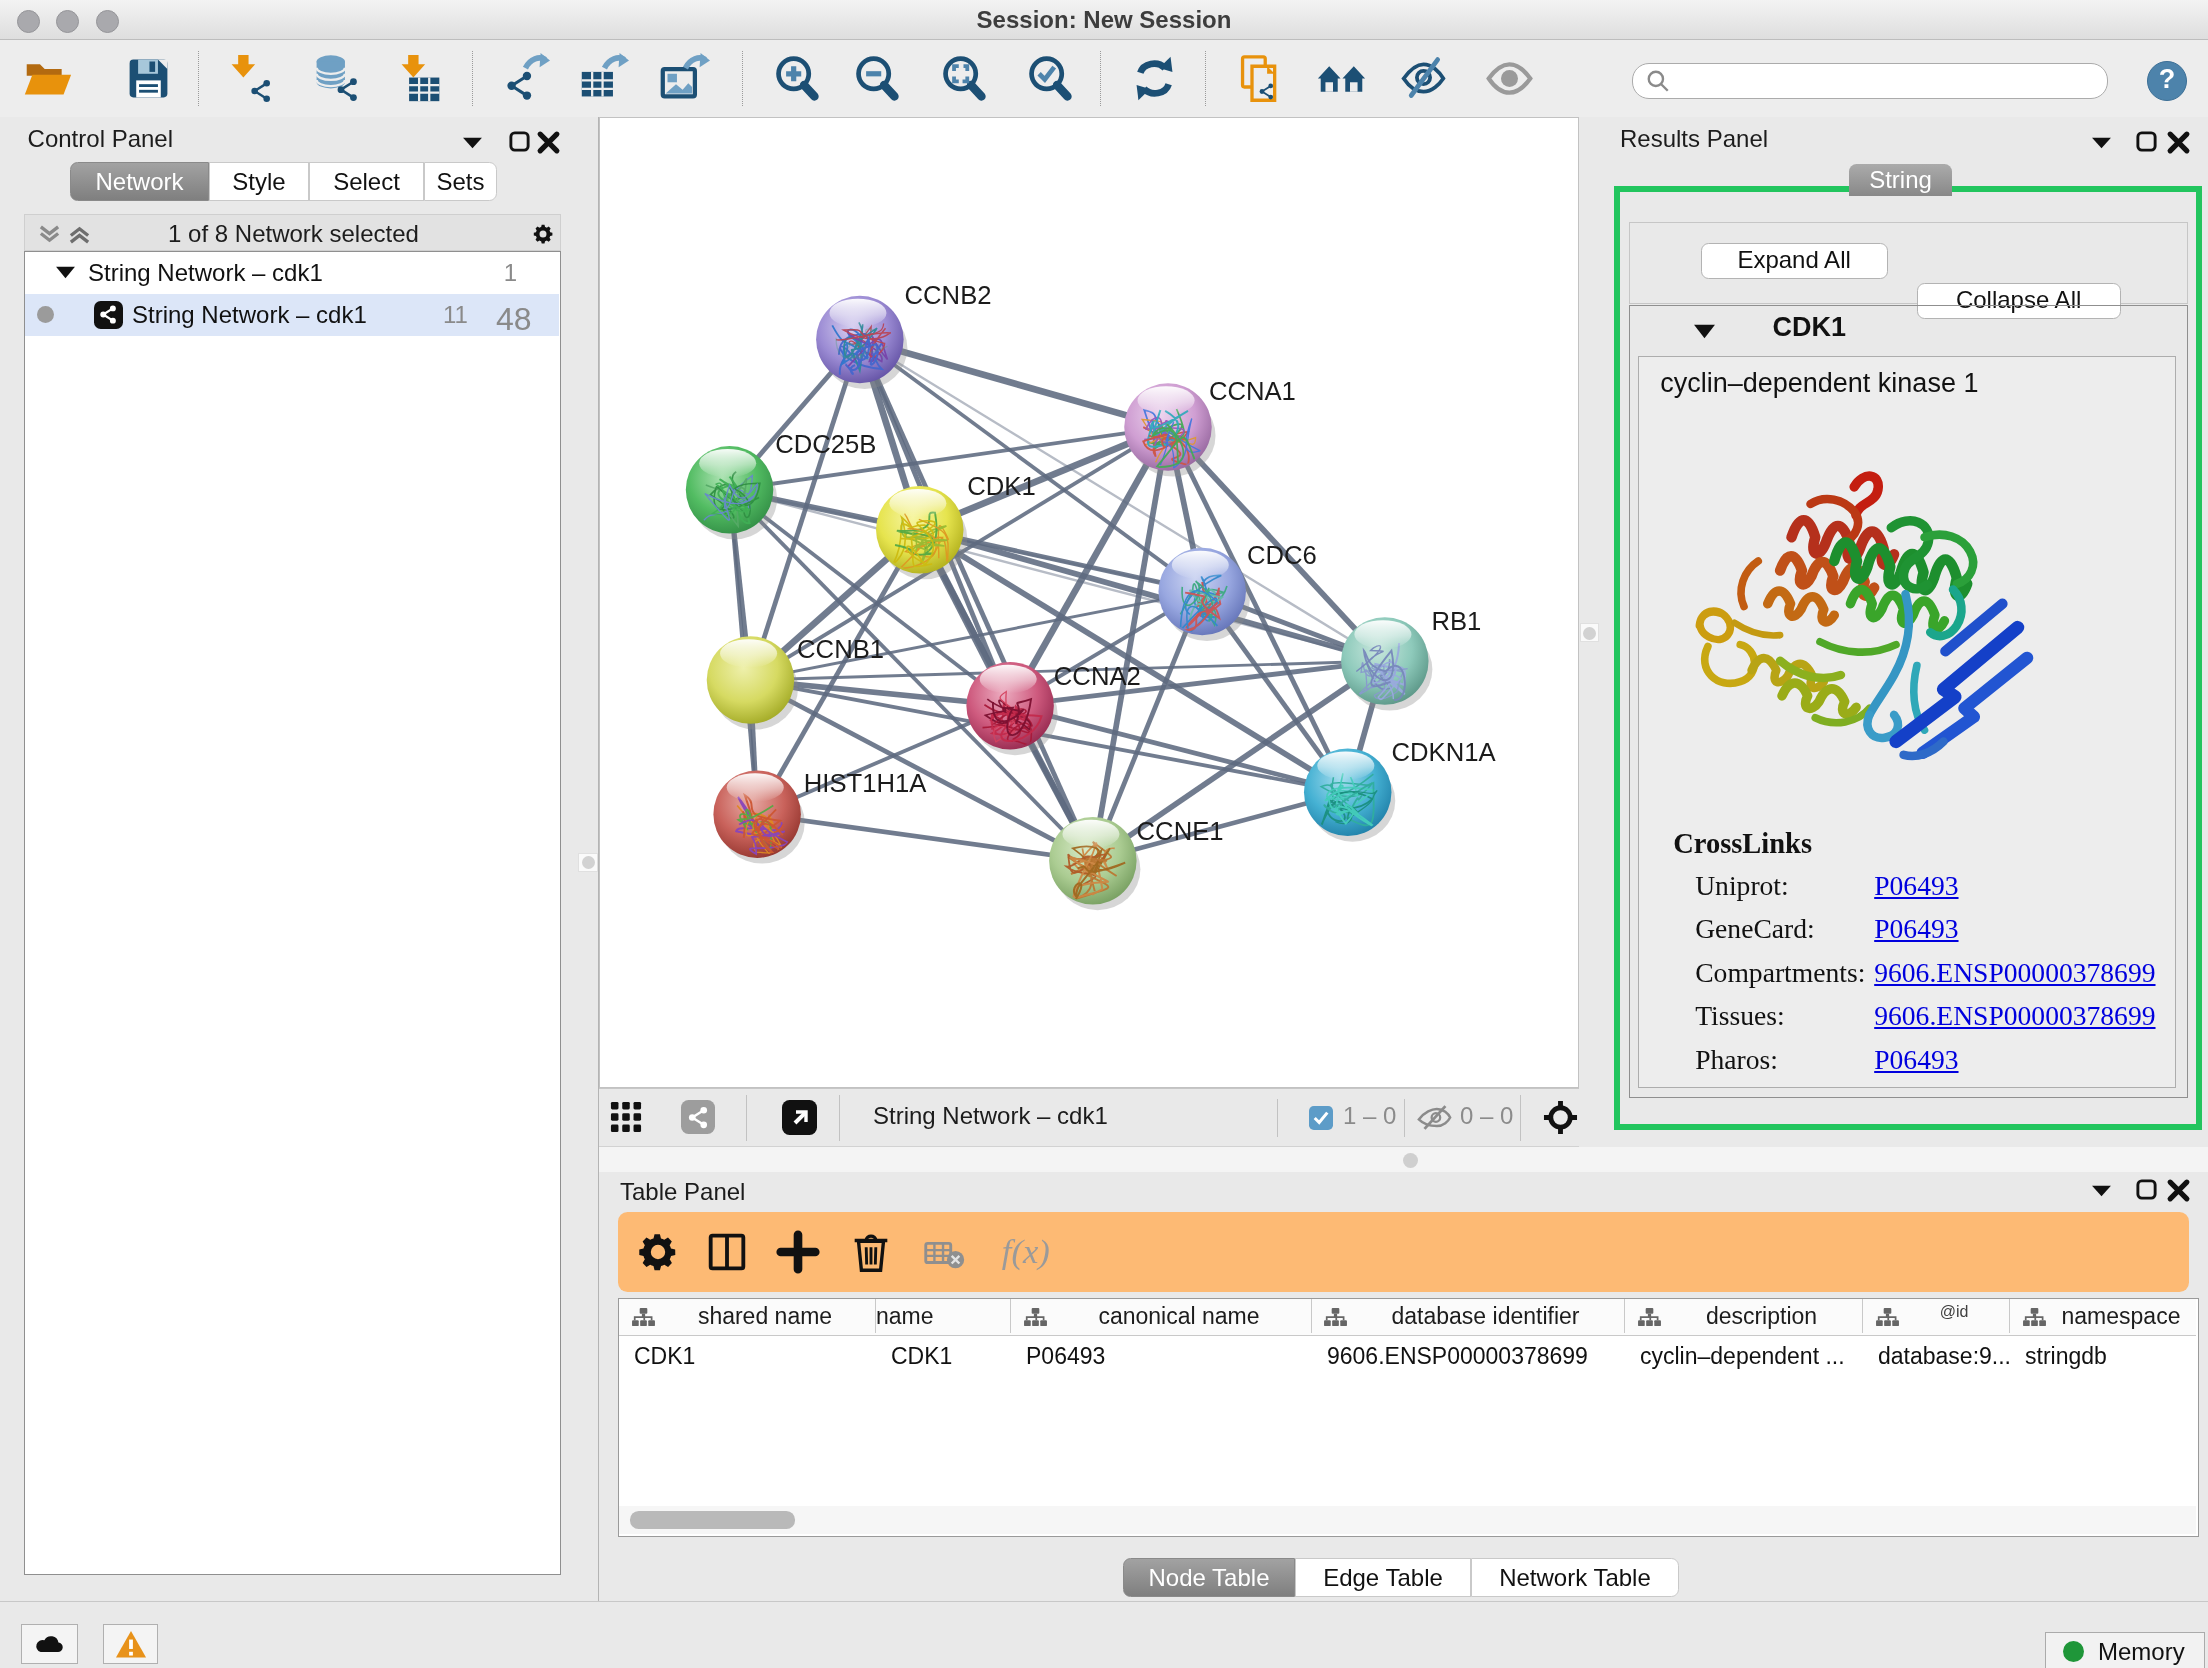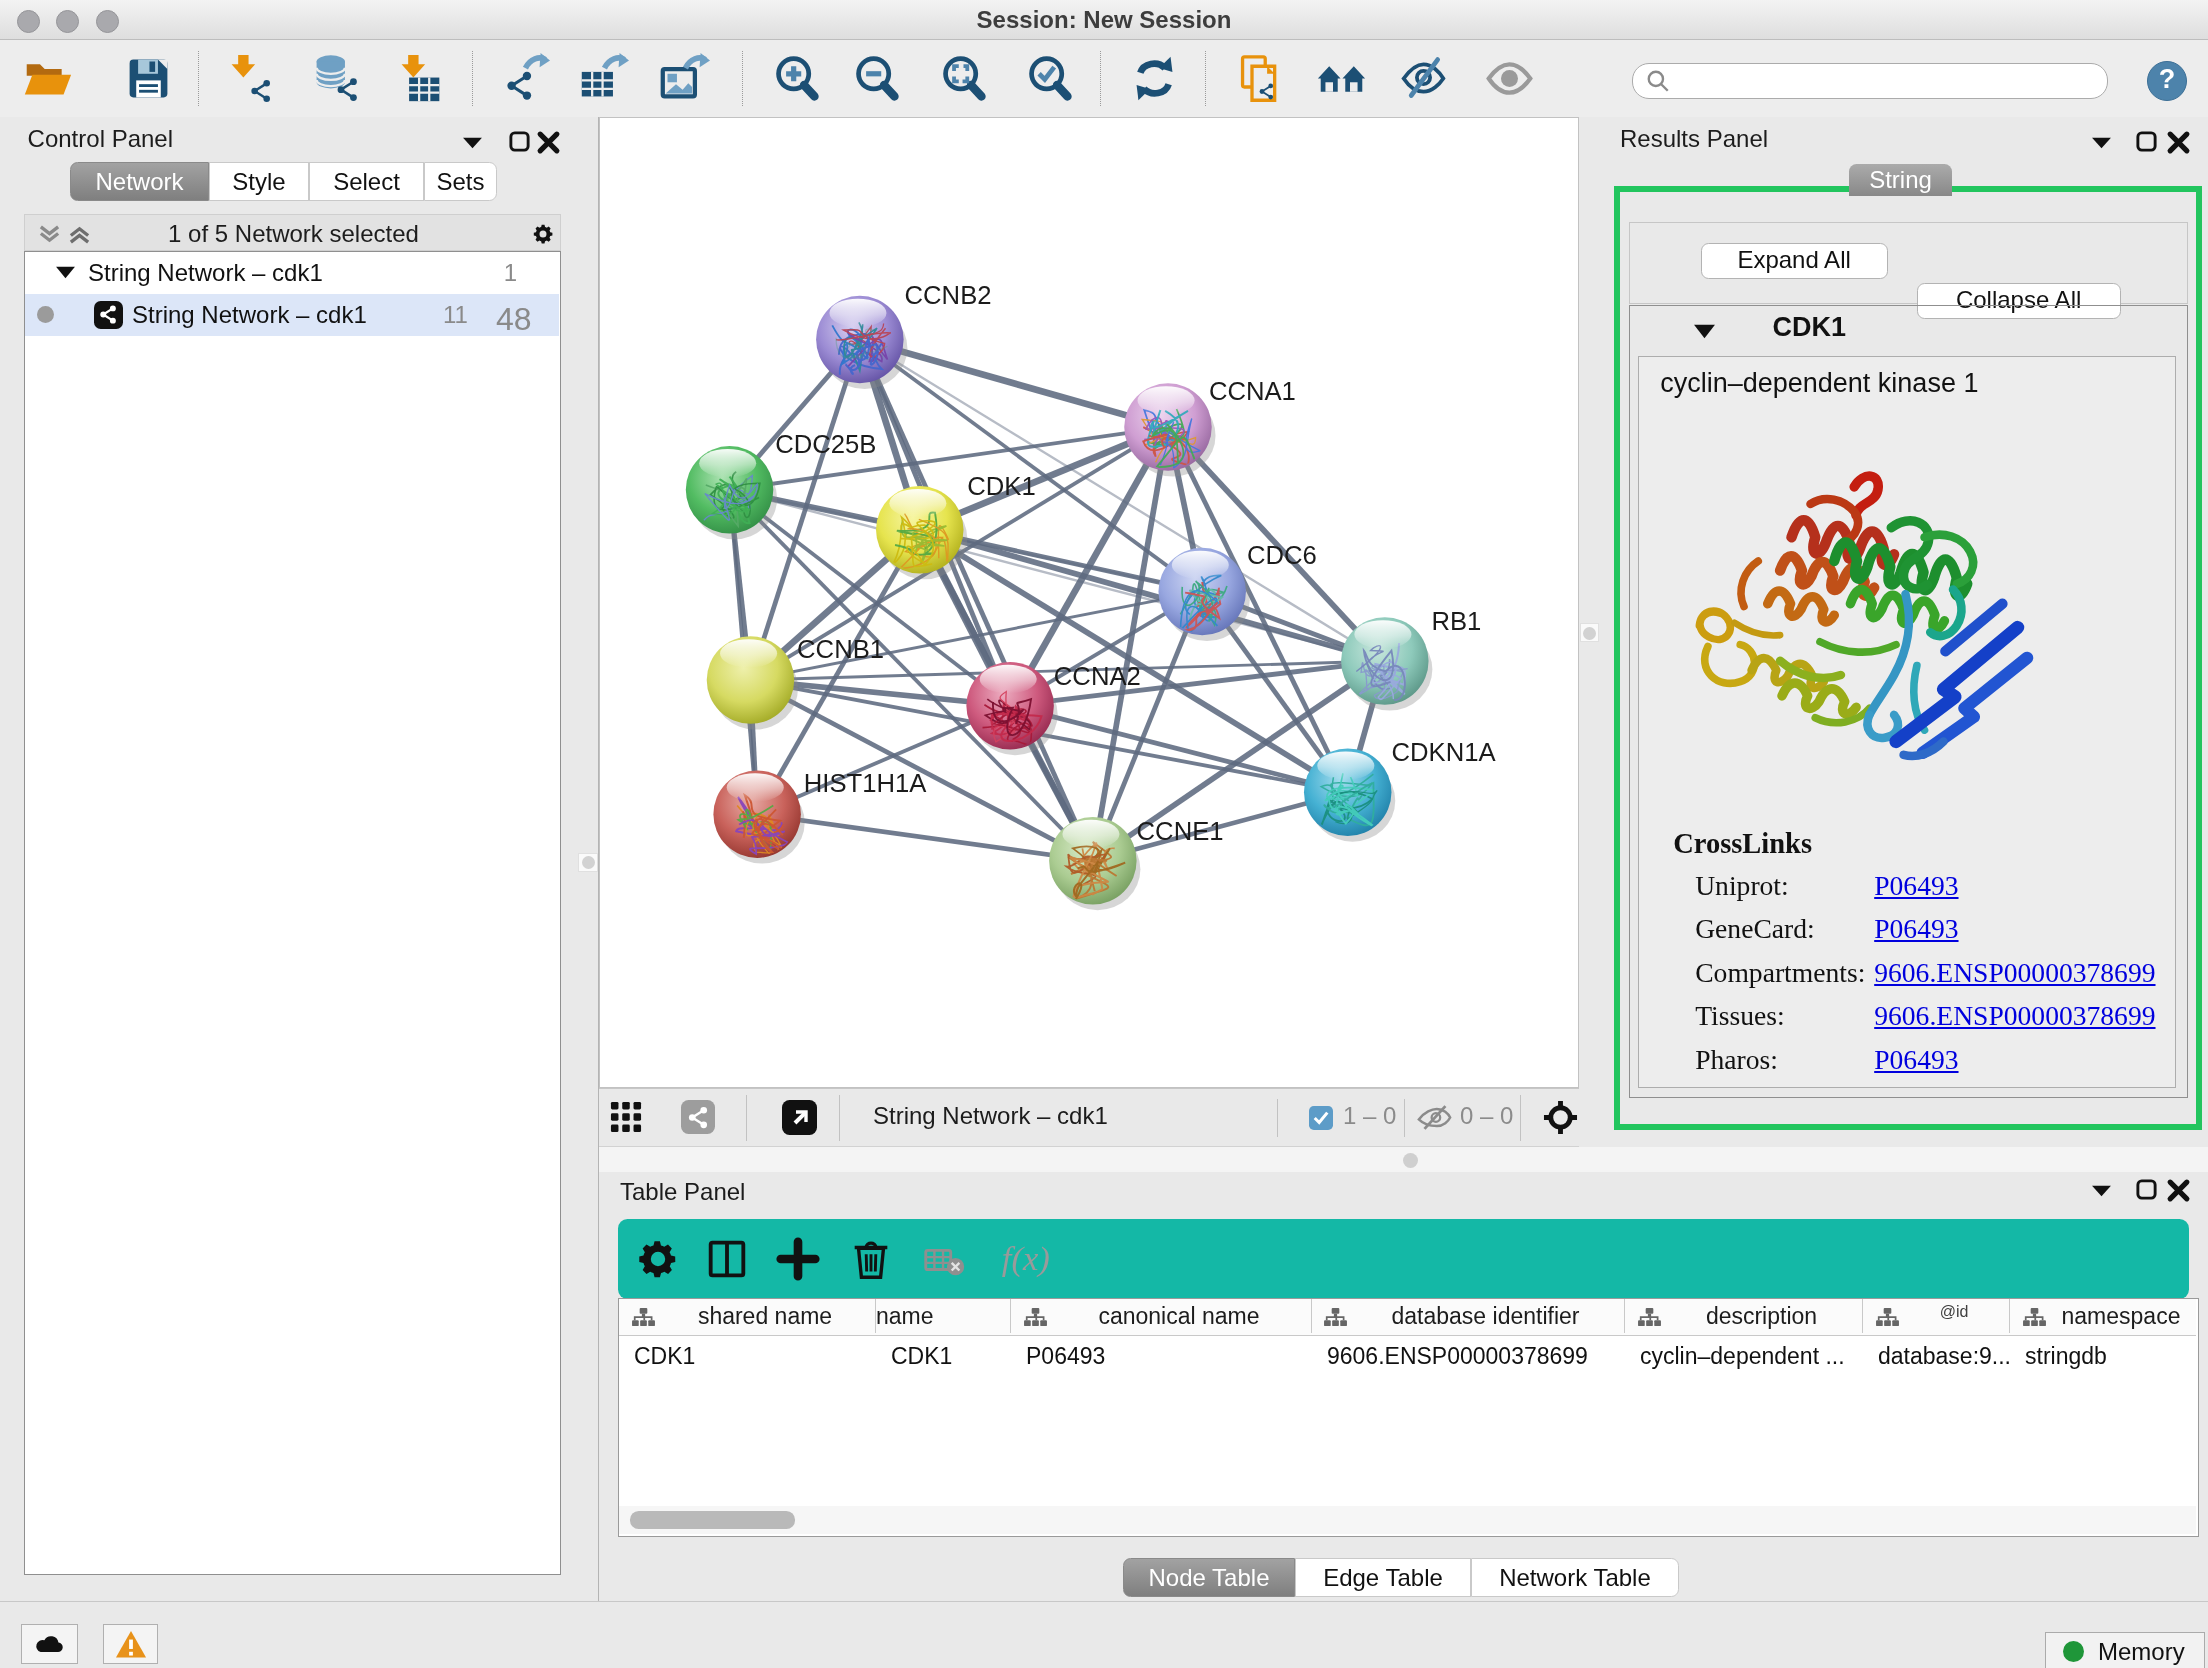--- a/index.html
+++ b/index.html
@@ -223,21 +223,21 @@
   <div class="tab" style="left:309px;top:45px;width:115px;">Select</div>
   <div class="tab" style="left:424px;top:45px;width:73px;border-radius:0 7.6px 7.6px 0;">Sets</div>
 
   <div class="abs" style="left:24px;top:97px;width:537px;height:37px;background:#e2e2e2;border:1px solid #cfcfcf;box-sizing:border-box;">
     <svg class="abs" style="left:12.4px;top:7.6px" width="25" height="23" viewBox="0 0 26 24">
       <path d="M4 4 L13 11 L22 4 M4 11 L13 18 L22 11" stroke="#8a8a8a" stroke-width="3.5" fill="none"></path>
     </svg>
     <svg class="abs" style="left:42px;top:7.6px" width="25" height="23" viewBox="0 0 26 24">
       <path d="M4 20 L13 13 L22 20 M4 13 L13 6 L22 13" stroke="#6e6e6e" stroke-width="3.5" fill="none"></path>
     </svg>
-    <div class="abs" style="left:0;width:537px;text-align:center;top:4.8px;font-size:24px;color:#1c1c1c;">1 of 5 Network selected</div>
+    <div class="abs" style="left:0;width:537px;text-align:center;top:4.8px;font-size:24px;color:#1c1c1c;">1 of 8 Network selected</div>
     <svg class="abs" style="left:506px;top:6.7px" width="24" height="24" viewBox="0 0 24 24">
       <path fill="#111" d="M12 8.5a3.5 3.5 0 1 0 0 7 3.5 3.5 0 0 0 0-7zm9.4 5l-2.2.55a7.3 7.3 0 0 1-.7 1.7l1.17 1.94-1.98 1.98-1.94-1.17c-.54.3-1.1.54-1.7.7L13.5 21.4h-2.8l-.55-2.2a7.3 7.3 0 0 1-1.7-.7L6.5 19.67 4.53 17.7l1.17-1.94a7.3 7.3 0 0 1-.7-1.7L2.8 13.5v-2.8l2.2-.55c.16-.6.4-1.17.7-1.7L4.53 6.5 6.5 4.53l1.94 1.17c.54-.3 1.1-.54 1.7-.7L10.7 2.8h2.8l.55 2.2c.6.16 1.17.4 1.7.7l1.94-1.17 1.98 1.98-1.17 1.94c.3.54.54 1.1.7 1.7l2.2.55v2.8z"></path>
     </svg>
   </div>
 
   <div class="abs" style="left:24px;top:134px;width:537px;height:1324px;background:#fff;border:1.9px solid #8f8f8f;box-sizing:border-box;">
     <div class="abs" style="left:0;top:0;width:534px;height:42px;">
       <svg class="abs" style="left:28.5px;top:12.4px" width="23" height="17" viewBox="0 0 24 18">
           <path d="M2 3 L22 3 L12 15 Z" fill="#111"></path>
         </svg>
@@ -745,21 +745,21 @@
   <svg class="abs" style="left:1490px;top:9.5px" width="25" height="17" viewBox="0 0 26 18">
       <path d="M3 4 L23 4 L13 15 Z" fill="#111"></path>
     </svg>
 <svg class="abs" style="left:1536px;top:5.7px" width="23" height="23" viewBox="0 0 24 24">
       <rect x="3" y="3" width="18" height="18" rx="4" fill="none" stroke="#111" stroke-width="3"></rect>
     </svg>
 <svg class="abs" style="left:1567px;top:5.7px" width="25" height="25" viewBox="0 0 24 24">
       <path d="M4 4 L20 20 M20 4 L4 20" stroke="#111" stroke-width="5" stroke-linecap="round"></path>
     </svg>
 
-  <div class="abs" style="left:19px;top:47px;width:1571px;height:80px;background:#14b8a6;border-radius:9.5px;">
+  <div class="abs" style="left:19px;top:40px;width:1571px;height:80px;background:#fdba74;border-radius:9.5px;">
     <div class="abs" style="left:16px;top:16px;width:48px;height:48px;"><svg width="48" height="48" viewBox="0 0 50 50">
           <path fill="#111" d="M25 17.5a7.5 7.5 0 1 0 0 15 7.5 7.5 0 0 0 0-15zm18 10.6l-4.4 1.1c-.3 1.2-.8 2.4-1.4 3.4l2.3 3.9-4 4-3.9-2.3c-1 .6-2.2 1.1-3.4 1.4L27 44h-5.6l-1.1-4.4c-1.2-.3-2.4-.8-3.4-1.4l-3.9 2.3-4-4 2.3-3.9c-.6-1-1.1-2.2-1.4-3.4L5.5 28v-5.6l4.4-1.1c.3-1.2.8-2.4 1.4-3.4L9 14l4-4 3.9 2.3c1-.6 2.2-1.1 3.4-1.4L21.4 6.5 27 6.5l1.1 4.4c1.2.3 2.4.8 3.4 1.4L35.4 10l4 4-2.3 3.9c.6 1 1.1 2.2 1.4 3.4l4.4 1.1z"></path>
         </svg></div>
 <div class="abs" style="left:85px;top:16px;width:48px;height:48px;"><svg width="48" height="48" viewBox="0 0 50 50">
           <rect x="8" y="8" width="34" height="34" rx="2" fill="none" stroke="#111" stroke-width="4"></rect>
           <line x1="25" y1="8" x2="25" y2="42" stroke="#111" stroke-width="4"></line>
         </svg></div>
 <div class="abs" style="left:156px;top:16px;width:48px;height:48px;"><svg width="48" height="48" viewBox="0 0 50 50">
           <path d="M25 7 L25 43 M7 25 L43 25" stroke="#111" stroke-width="9" stroke-linecap="round"></path>
         </svg></div>

